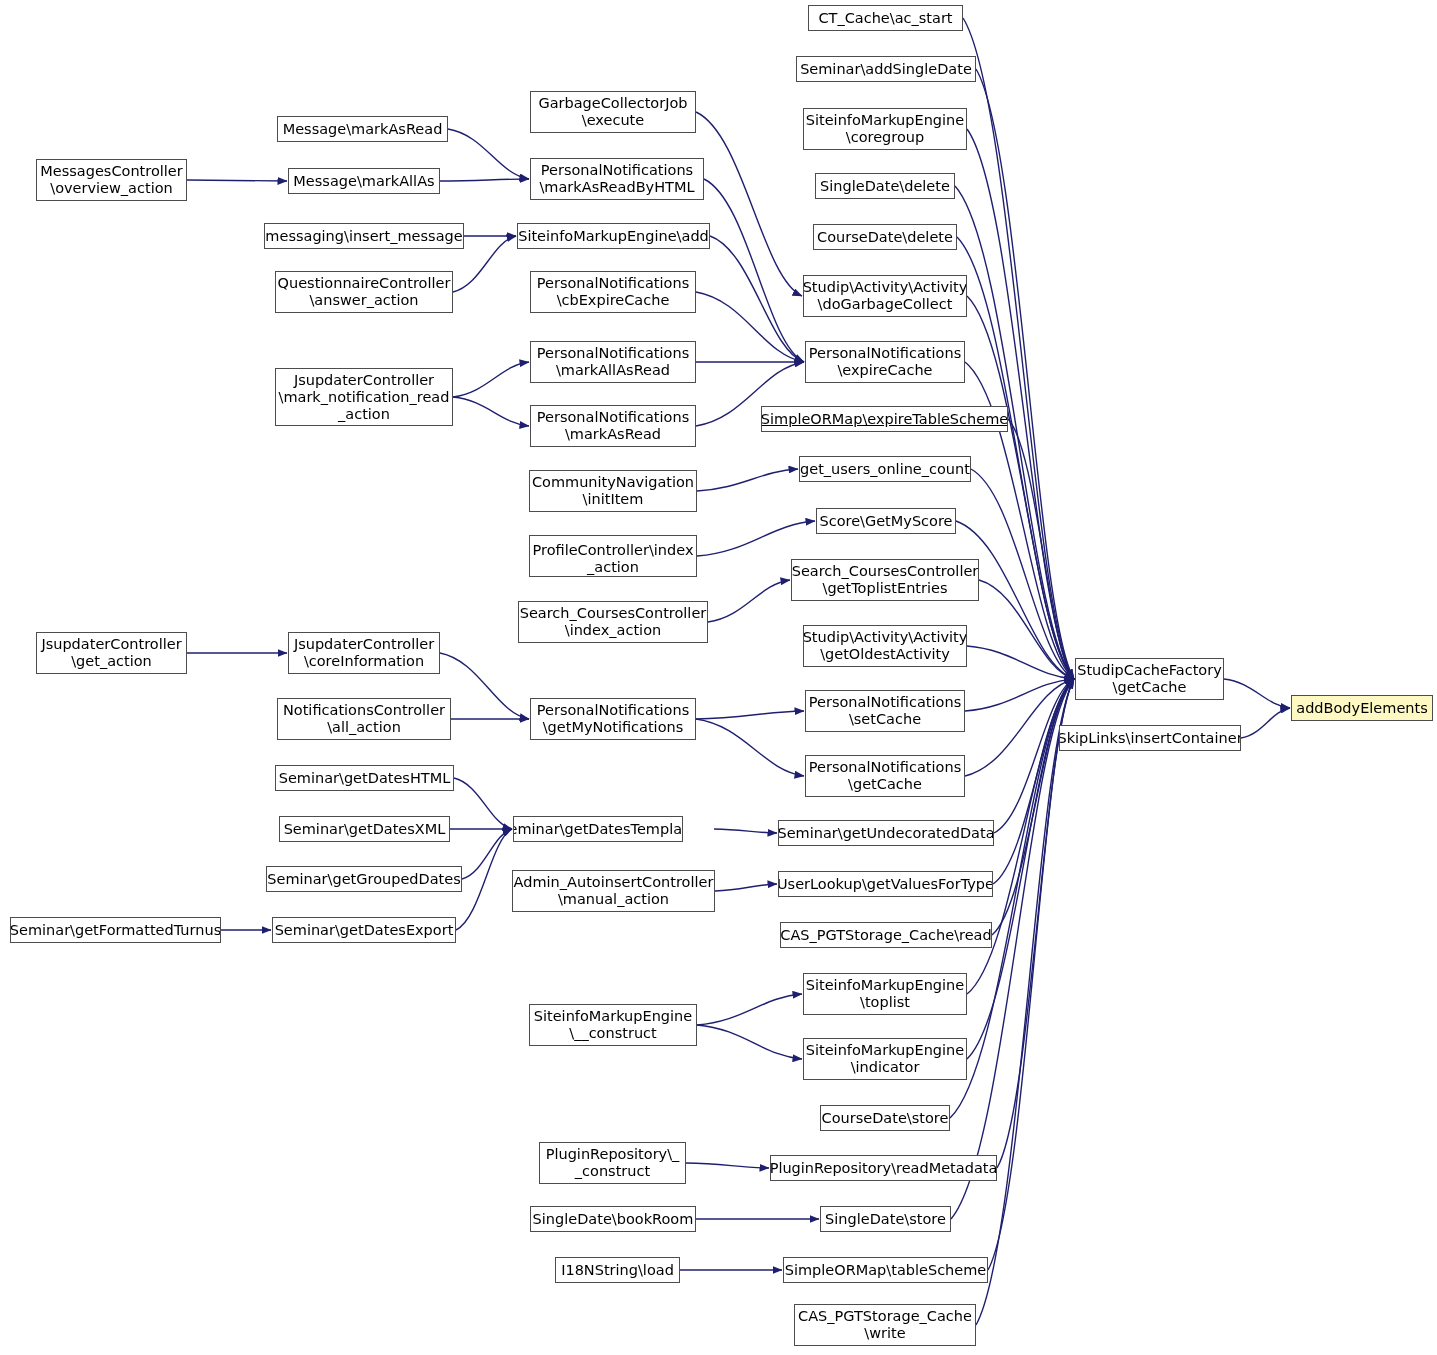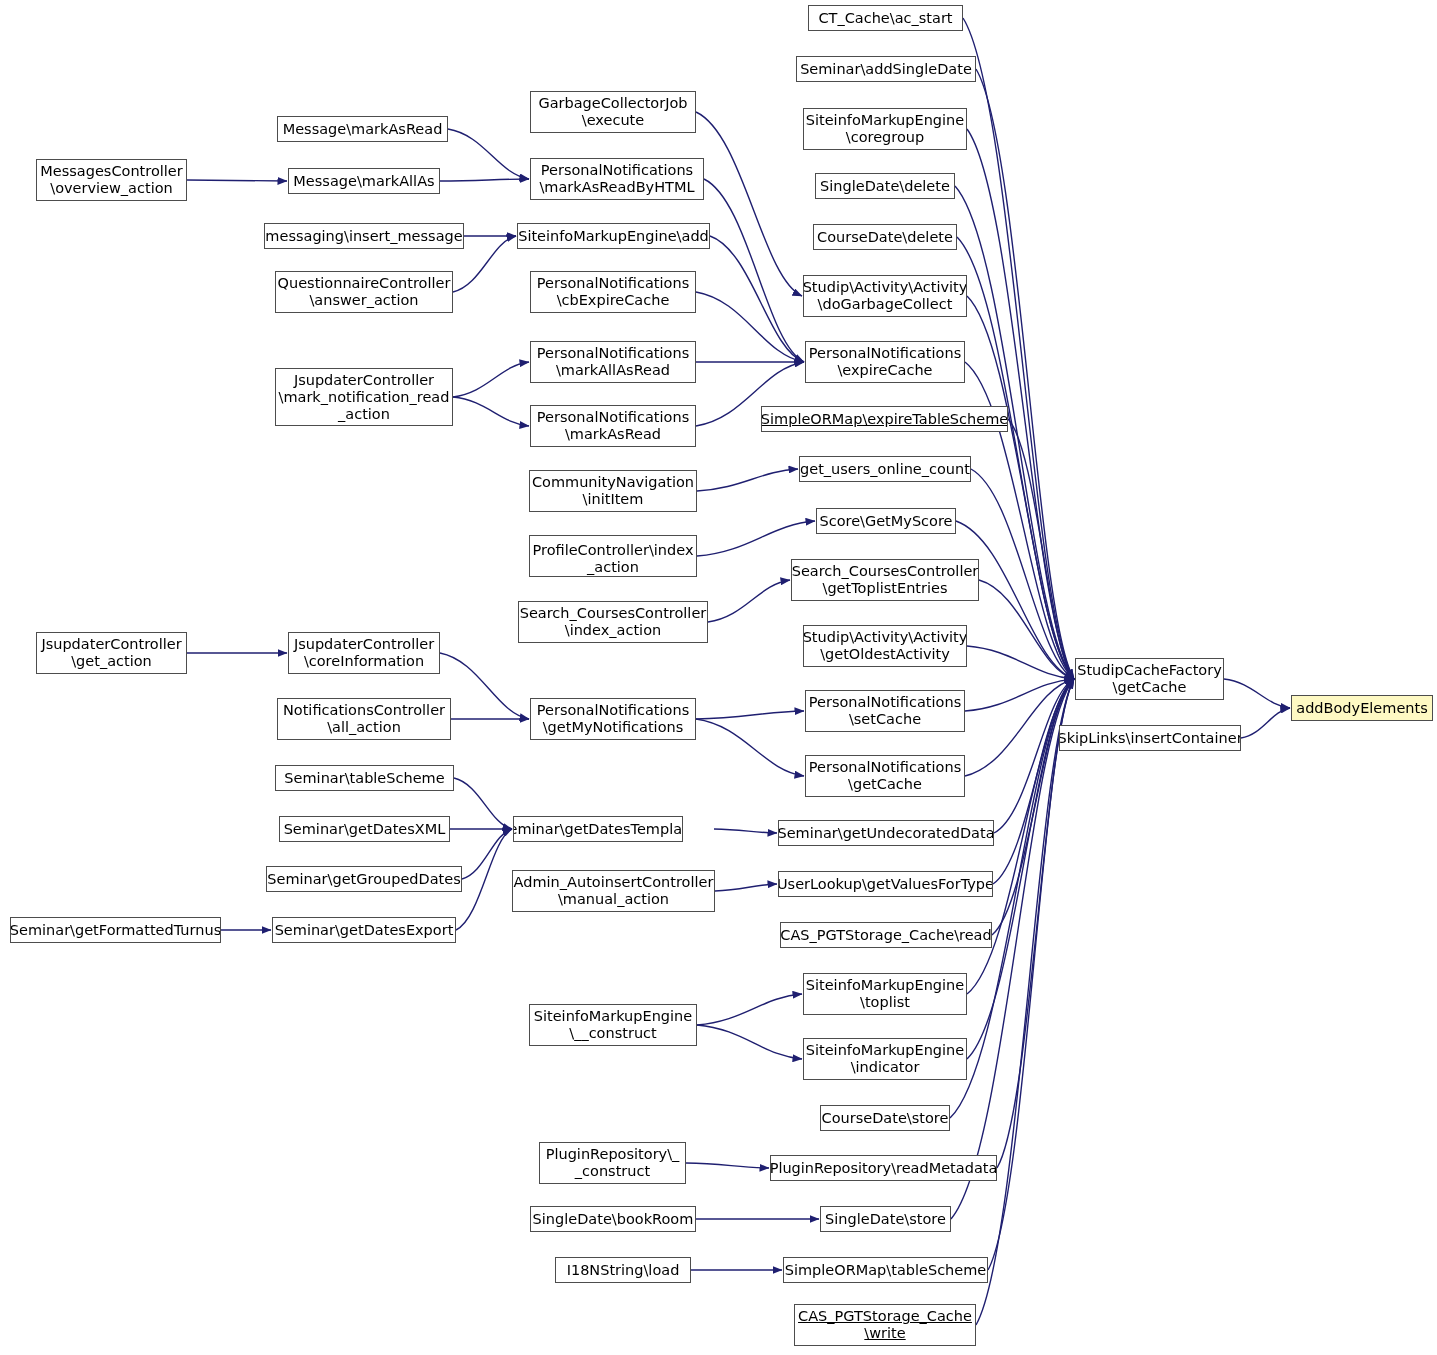--- a/index.html
+++ b/index.html
@@ -166,21 +166,21 @@
       <div class="node" style="left: 530px; top: 698px; width: 166px; height: 42px;"><span>PersonalNotifications
 \getMyNotifications</span></div>
       <div class="node" style="left: 805px; top: 690px; width: 160px; height: 42px;"><span>PersonalNotifications
 \setCache</span></div>
       <div class="node" style="left: 805px; top: 755px; width: 160px; height: 42px;"><span>PersonalNotifications
 \getCache</span></div>
       <div class="node" style="left: 1075px; top: 658px; width: 149px; height: 42px;"><span>StudipCacheFactory
 \getCache</span></div>
       <div class="node" style="left: 1059px; top: 725px; width: 182px; height: 26px;"><span>SkipLinks\insertContainer</span></div>
       <div class="node highlight" style="left: 1291px; top: 695px; width: 142px; height: 26px;"><span>addBodyElements</span></div>
-      <div class="node" style="left: 275px; top: 765px; width: 179px; height: 26px;"><span>Seminar\tableScheme</span></div>
+      <div class="node" style="left: 275px; top: 765px; width: 179px; height: 26px;"><span>Seminar\getDatesHTML</span></div>
       <div class="node" style="left: 279px; top: 816px; width: 171px; height: 26px;"><span>Seminar\getDatesXML</span></div>
       <div class="node" style="left: 513px; top: 816px; width: 170px; height: 26px;"><span>Seminar\getDatesTemplate</span></div>
       <div class="node" style="left: 778px; top: 820px; width: 216px; height: 26px;"><span>Seminar\getUndecoratedData</span></div>
       <div class="node" style="left: 266px; top: 866px; width: 196px; height: 26px;"><span>Seminar\getGroupedDates</span></div>
       <div class="node" style="left: 512px; top: 870px; width: 203px; height: 42px;"><span>Admin_AutoinsertController
 \manual_action</span></div>
       <div class="node" style="left: 778px; top: 871px; width: 215px; height: 26px;"><span>UserLookup\getValuesForType</span></div>
       <div class="node" style="left: 10px; top: 917px; width: 211px; height: 26px;"><span>Seminar\getFormattedTurnus</span></div>
       <div class="node" style="left: 272px; top: 917px; width: 184px; height: 26px;"><span>Seminar\getDatesExport</span></div>
       <div class="node" style="left: 780px; top: 922px; width: 212px; height: 26px;"><span>CAS_PGTStorage_Cache\read</span></div>
@@ -189,18 +189,18 @@
       <div class="node" style="left: 803px; top: 973px; width: 164px; height: 42px;"><span>SiteinfoMarkupEngine
 \toplist</span></div>
       <div class="node" style="left: 803px; top: 1038px; width: 164px; height: 42px;"><span>SiteinfoMarkupEngine
 \indicator</span></div>
       <div class="node" style="left: 820px; top: 1105px; width: 130px; height: 26px;"><span>CourseDate\store</span></div>
       <div class="node" style="left: 539px; top: 1142px; width: 147px; height: 42px;"><span>PluginRepository\_
 _construct</span></div>
       <div class="node" style="left: 770px; top: 1155px; width: 227px; height: 26px;"><span>PluginRepository\readMetadata</span></div>
       <div class="node" style="left: 530px; top: 1206px; width: 166px; height: 26px;"><span>SingleDate\bookRoom</span></div>
       <div class="node" style="left: 820px; top: 1206px; width: 131px; height: 26px;"><span>SingleDate\store</span></div>
-      <div class="node" style="left: 555px; top: 1257px; width: 136px; height: 26px;"><span>I18NString\load</span></div>
+      <div class="node" style="left: 555px; top: 1257px; width: 125px; height: 26px;"><span>I18NString\load</span></div>
       <div class="node" style="left: 783px; top: 1257px; width: 205px; height: 26px;"><span>SimpleORMap\tableScheme</span></div>
-      <div class="node" style="left: 794px; top: 1304px; width: 182px; height: 42px; text-decoration: underline;"><span>CAS_PGTStorage_Cache
+      <div class="node" style="left: 794px; top: 1304px; width: 182px; height: 42px;"><span>CAS_PGTStorage_Cache
 \write</span></div>
     </div>
 </div>
 
 </body></html>

